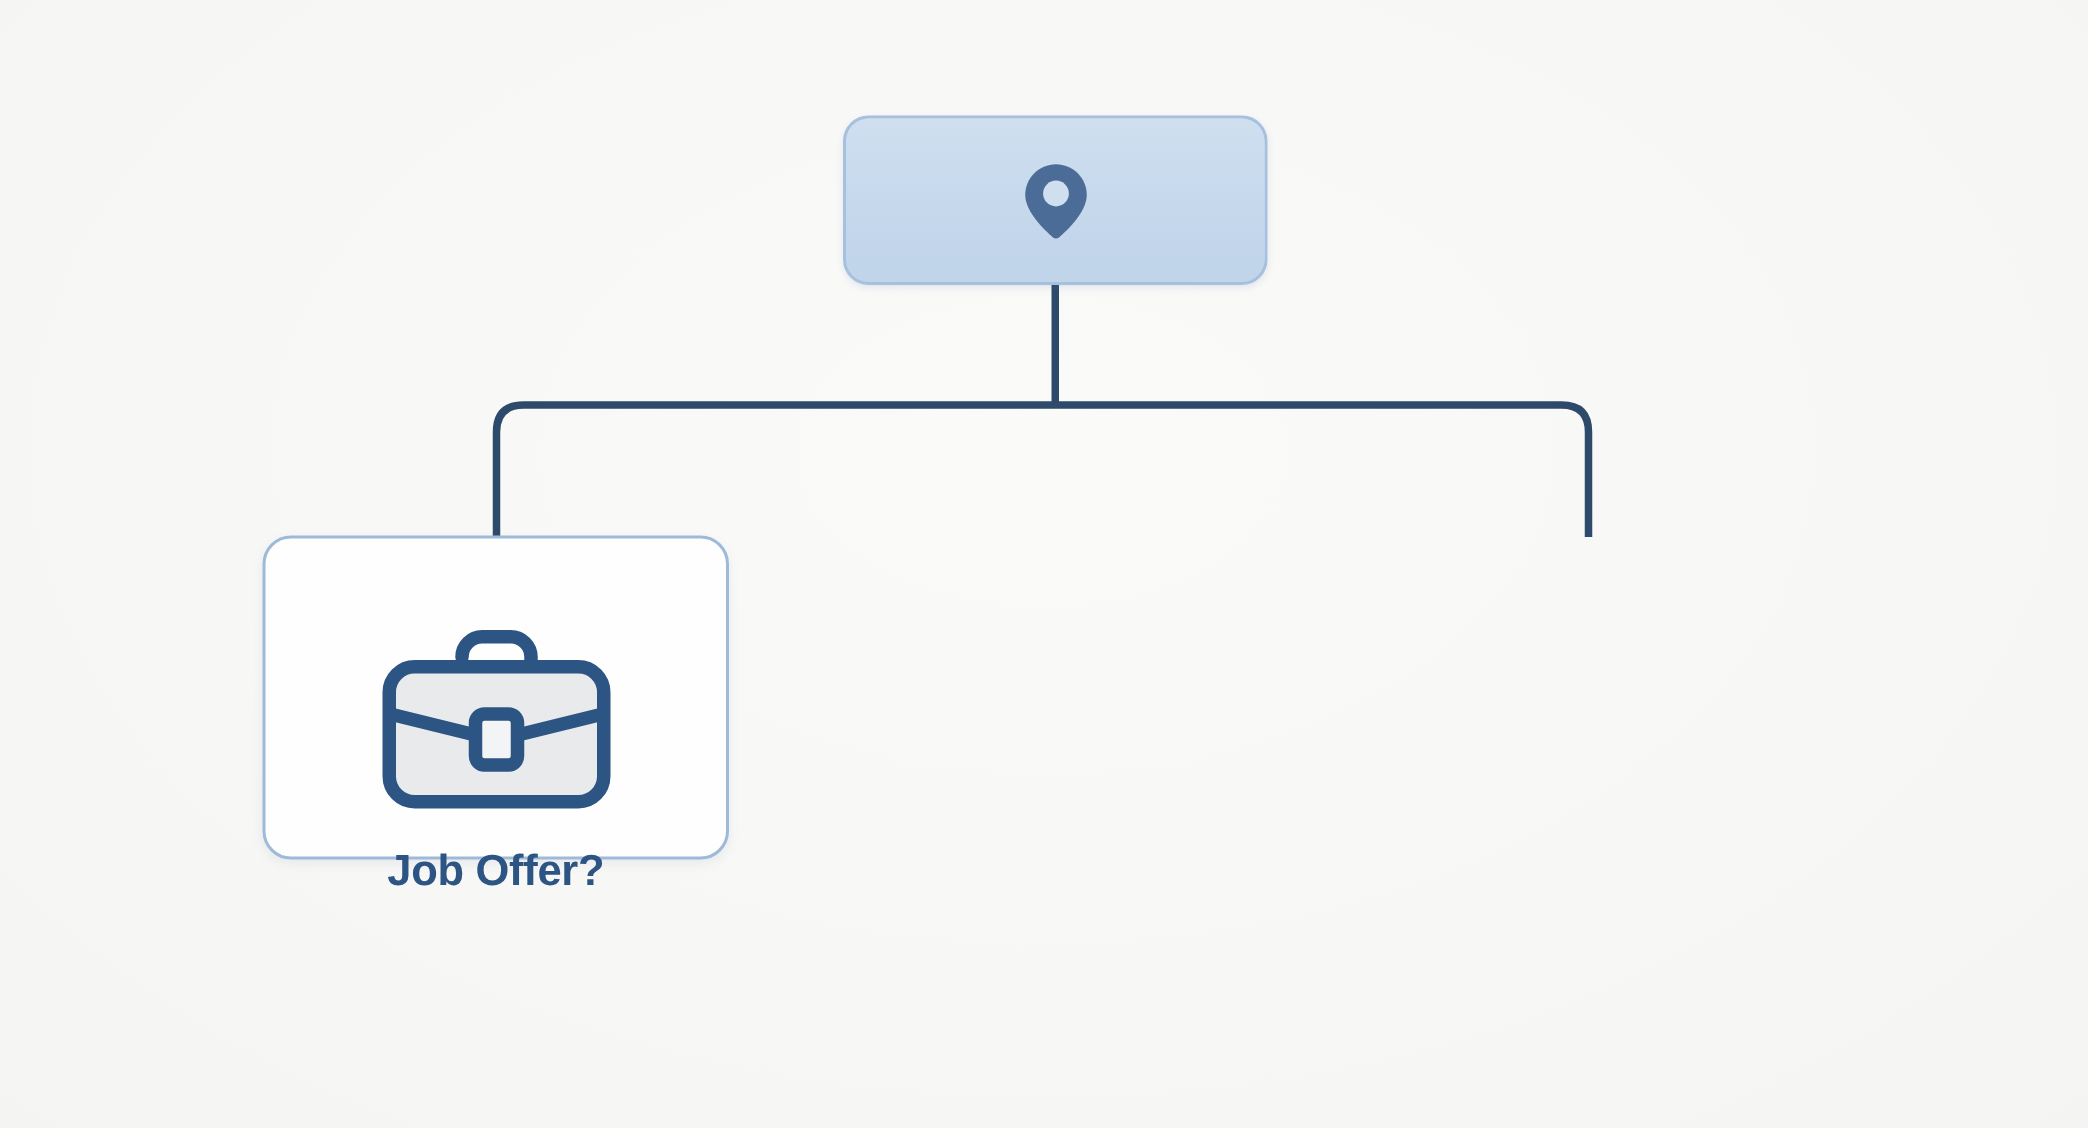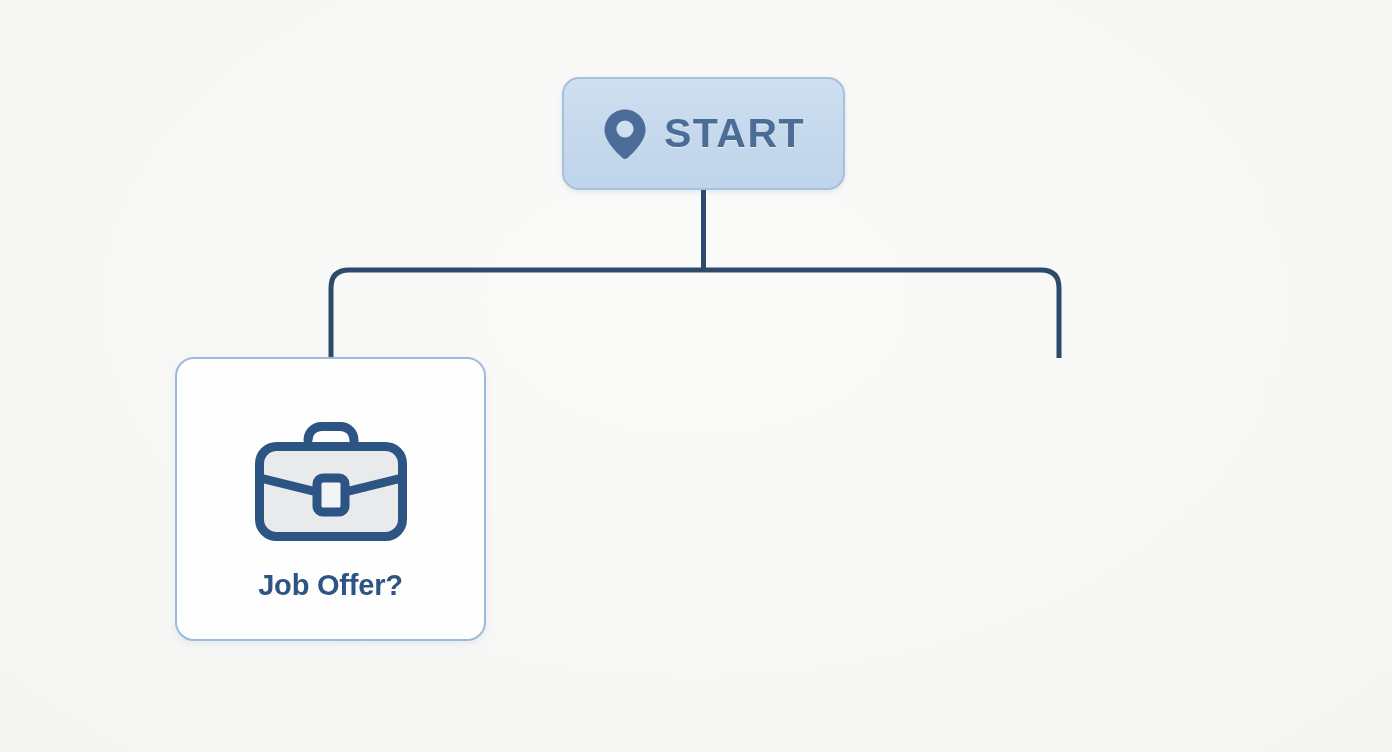--- a/index.html
+++ b/index.html
@@ -61,21 +61,21 @@
     height: 52px;
     flex: none;
     display: block;
   }
 
   
   .card {
     position: absolute;
     top: 357px;
     width: 311px;
-    height: 284px;
+    height: 216px;
     box-sizing: border-box;
     border: 2.5px solid #9fbad9;
     border-radius: 19px;
     background: #fefefe;
     box-shadow: 0 3px 7px rgba(90,115,150,0.10);
     display: flex;
     flex-direction: column;
     align-items: center;
     justify-content: flex-start;
   }
@@ -107,21 +107,20 @@
   <svg id="connectors" viewBox="0 0 1392 752" width="1392" height="752" aria-hidden="true">
     <path d="M703.5 190 L703.5 270" fill="none" stroke="#2e4a6b" stroke-width="5" stroke-linecap="butt"></path>
     <path d="M331 358 L331 288 Q331 270 349 270 L1041 270 Q1059 270 1059 288 L1059 358" fill="none" stroke="#2e4a6b" stroke-width="5" stroke-linecap="butt" stroke-linejoin="round"></path>
   </svg>
 
   <div class="start-node">
     <svg class="pin-icon" viewBox="0 0 46 52" aria-hidden="true">
       <path d="M23 1.5 C11.7 1.5 2.5 10.7 2.5 22 C2.5 33.5 16 46 21 50.3 C22.2 51.3 23.8 51.3 25 50.3 C30 46 43.5 33.5 43.5 22 C43.5 10.7 34.3 1.5 23 1.5 Z" fill="#4a6c96"></path>
       <circle cx="23" cy="21" r="8.6" fill="#cfdff0"></circle>
     </svg>
-    <span class="start-label">START</span>
   </div>
 
   <div class="card card-left">
     <div class="card-icon-wrap">
       <svg width="168" height="146" viewBox="0 0 168 146" aria-hidden="true">
 
         <path d="M61 35 C61 27.5 67 21.5 74.5 21.5 L93.5 21.5 C101 21.5 107 27.5 107 35 L107 42" fill="none" stroke="#2d5584" stroke-width="9" stroke-linecap="round" stroke-linejoin="round"></path>
 
         <rect x="12.5" y="41.5" width="143" height="90" rx="17" fill="#e8eaec" stroke="#2d5584" stroke-width="9"></rect>
 

